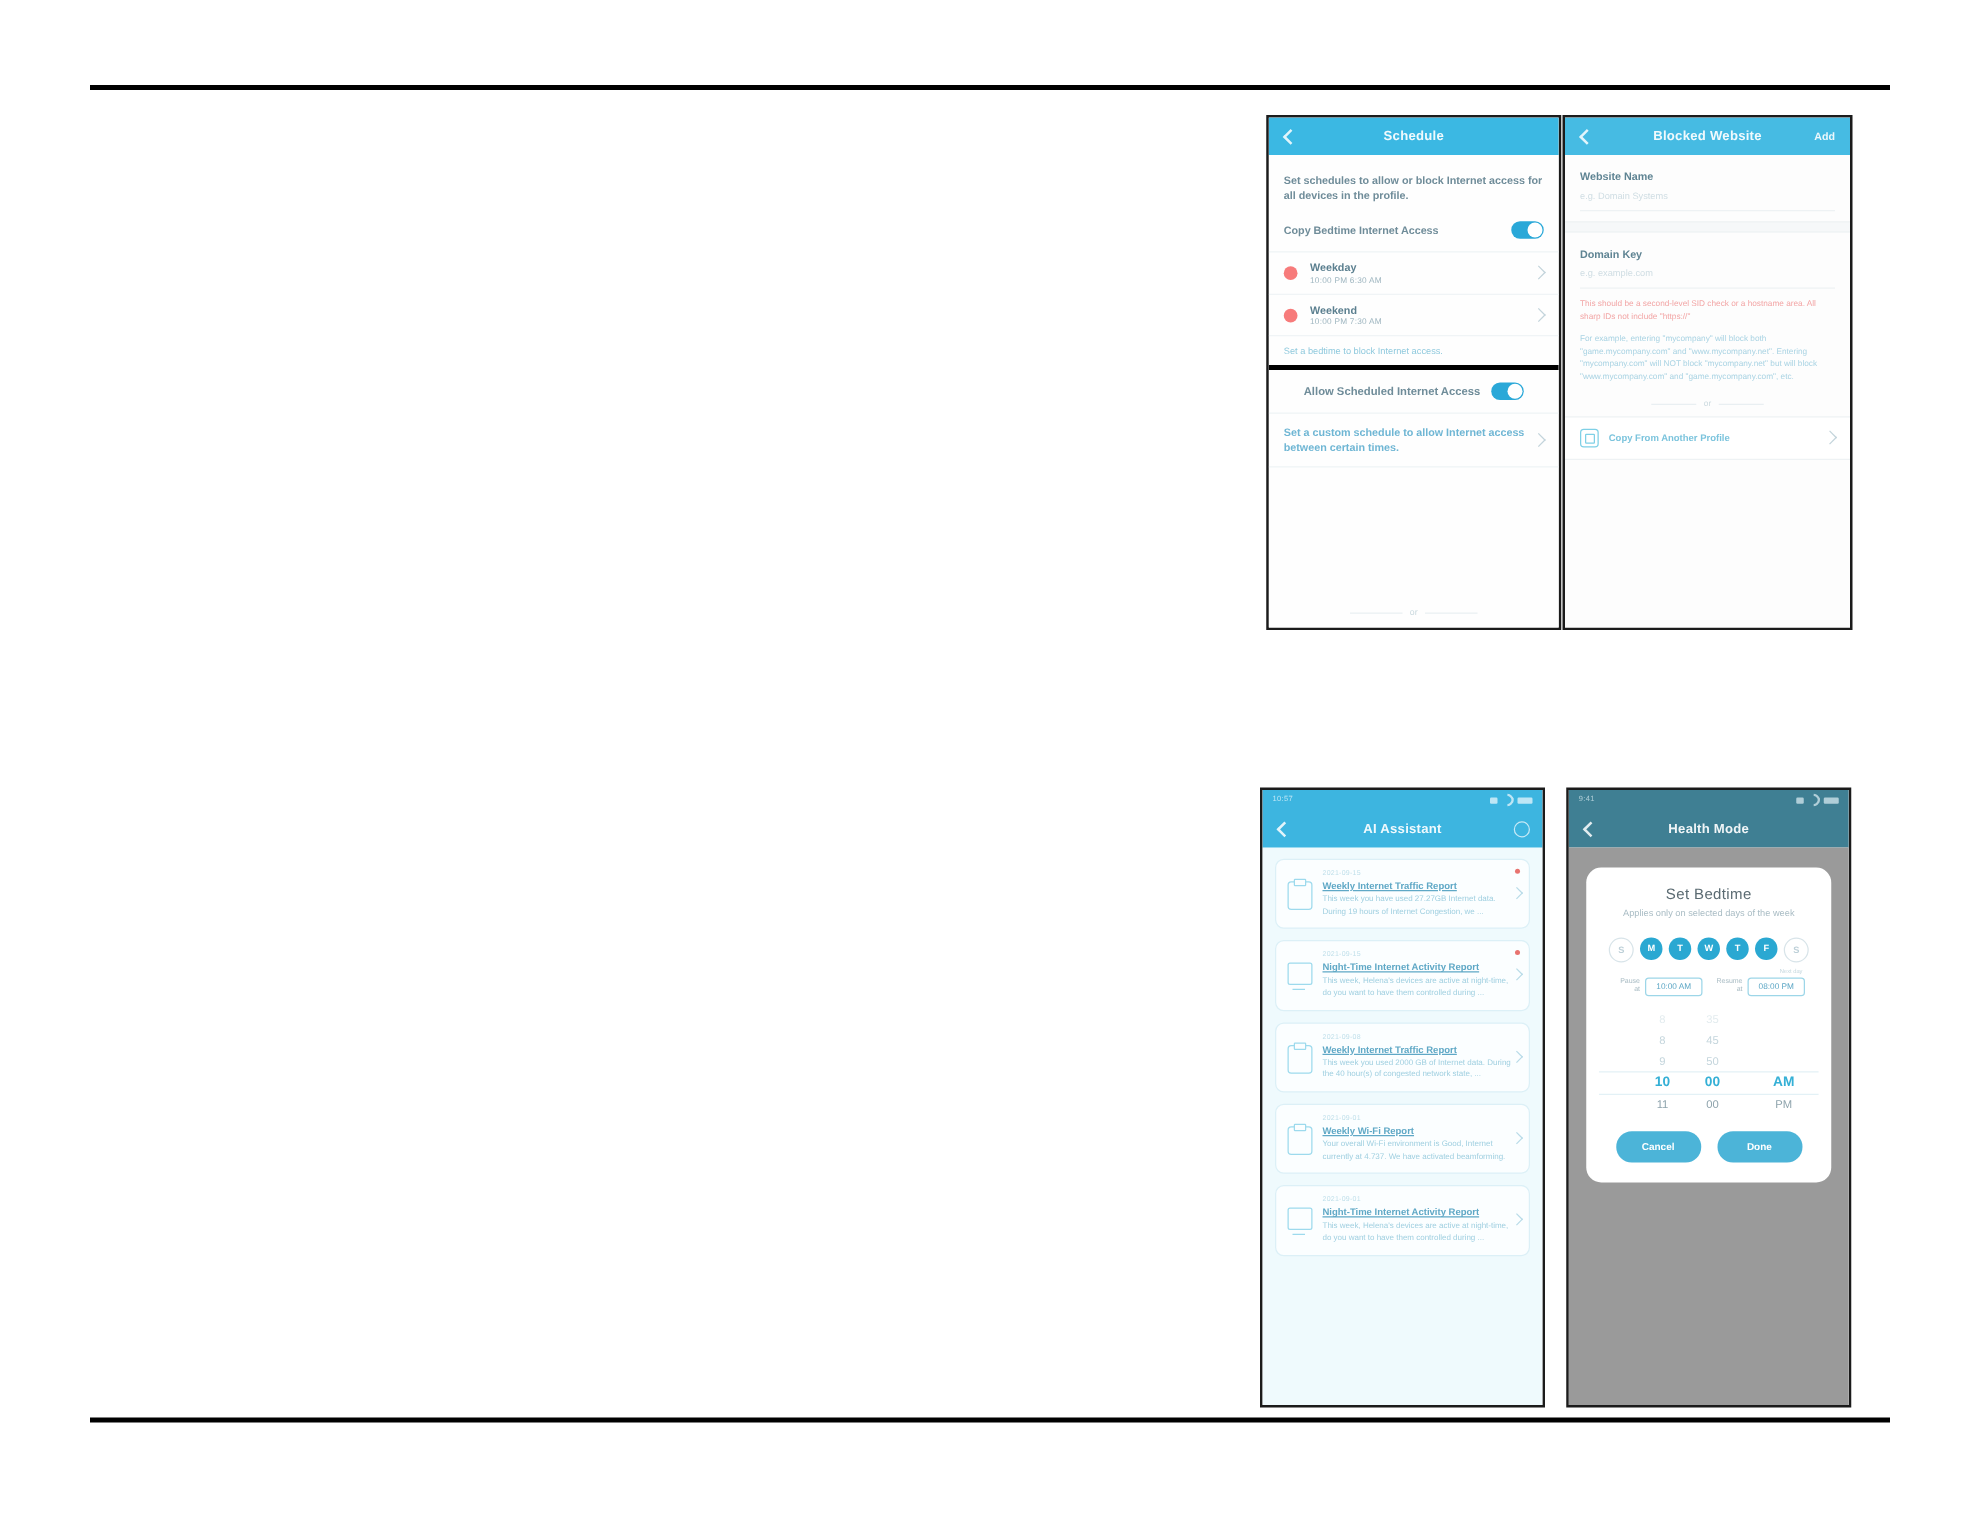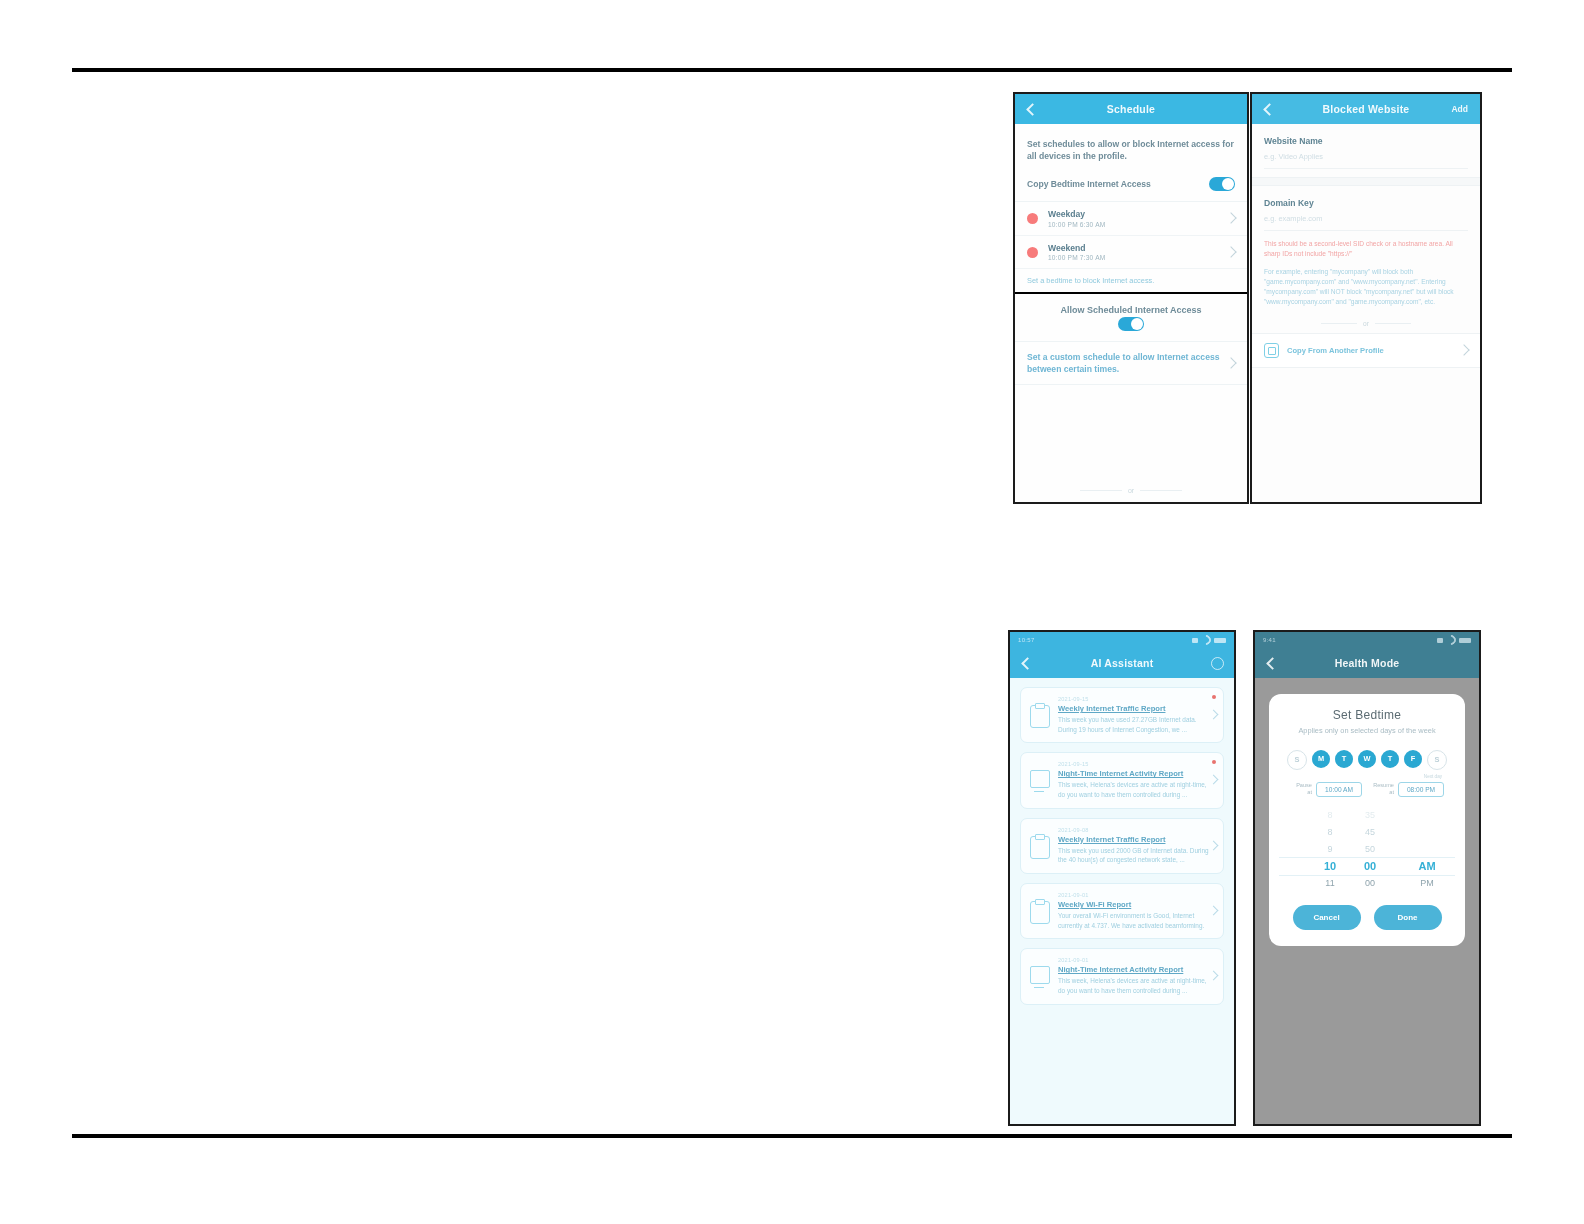--- a/index.html
+++ b/index.html
@@ -43,22 +43,22 @@
                   padding:6px 12px 10px;border-bottom:1px solid #eef3f5;}
   .sch-toggle-row .lbl{font-size:8.6px;color:#6f8c99;font-weight:600;}
   .toggle{width:26px;height:14px;border-radius:8px;background:#2aa8d8;position:relative;flex:0 0 auto;}
   .toggle .knob{position:absolute;right:1px;top:1px;width:12px;height:12px;border-radius:50%;background:#fff;}
   .sch-item{display:flex;align-items:center;padding:7px 12px;border-bottom:1px solid #f0f4f6;position:relative;}
   .sch-dot{width:11px;height:11px;border-radius:50%;background:#f77b7b;flex:0 0 auto;margin-right:10px;}
   .sch-item .txt{flex:1;}
   .sch-item .t1{font-size:8.6px;color:#5b7f8f;font-weight:600;line-height:1.25;}
   .sch-item .t2{font-size:6.6px;color:#9fb6c0;margin-top:1px;letter-spacing:.2px;}
   .chev{width:7px;height:7px;border-right:1.4px solid #c3d4db;border-top:1.4px solid #c3d4db;transform:rotate(45deg);flex:0 0 auto;}
-  .sch-hint{padding:7px 12px;font-size:7.4px;color:#8fc9dd;border-bottom:2px solid #000000;}
-  .sch-toggle-row2{display:flex;align-items:center;justify-content:space-between;padding:10px 28px;border-bottom:1px solid #eef3f5;flex-direction:column;}
+  .sch-hint{padding:7px 12px;font-size:7.4px;color:#8fc9dd;border-bottom:4px solid #000000;}
+  .sch-toggle-row2{display:flex;align-items:center;justify-content:space-between;padding:10px 28px;border-bottom:1px solid #eef3f5;}
   .sch-toggle-row2 .lbl{font-size:9px;color:#6f8c99;font-weight:600;line-height:1.35;max-width:150px;}
   .sch-custom{display:flex;align-items:center;padding:9px 12px;border-bottom:1px solid #eef3f5;}
   .sch-custom .lbl{flex:1;font-size:8.6px;color:#6fb6d4;font-weight:600;line-height:1.4;}
   .sch-or{position:absolute;bottom:8px;left:0;right:0;display:flex;align-items:center;justify-content:center;gap:6px;}
   .sch-or .line{width:42px;height:1px;background:#e9eff2;}
   .sch-or .word{font-size:7px;color:#c9d8de;}
 
   
   #phone-blocked{left:1250px;top:92px;width:228px;height:408px;}
   #phone-blocked .navbar{background:#46bbe3;}
@@ -195,21 +195,21 @@
   <div class="phone-inner">
     <div class="navbar">
       <div class="back"></div>
       <div class="title">Blocked Website</div>
       <div class="right-act">Add</div>
     </div>
     <div class="bw-body">
 
       <div class="bw-field">
         <div class="bw-label">Website Name</div>
-        <div class="bw-input">e.g. Video Applies</div>
+        <div class="bw-input">e.g. Domain Systems</div>
       </div>
       <div class="bw-sep"></div>
 
       <div class="bw-field">
         <div class="bw-label">Domain Key</div>
         <div class="bw-input">e.g. example.com</div>
       </div>
 
       <div class="bw-warn">This should be a second-level SID check or a hostname area. All sharp IDs not include "https://"</div>
       <div class="bw-example">For example, entering "mycompany" will block both "game.mycompany.com" and "www.mycompany.net". Entering "mycompany.com" will NOT block "mycompany.net" but will block "www.mycompany.com" and "game.mycompany.com", etc.</div>

